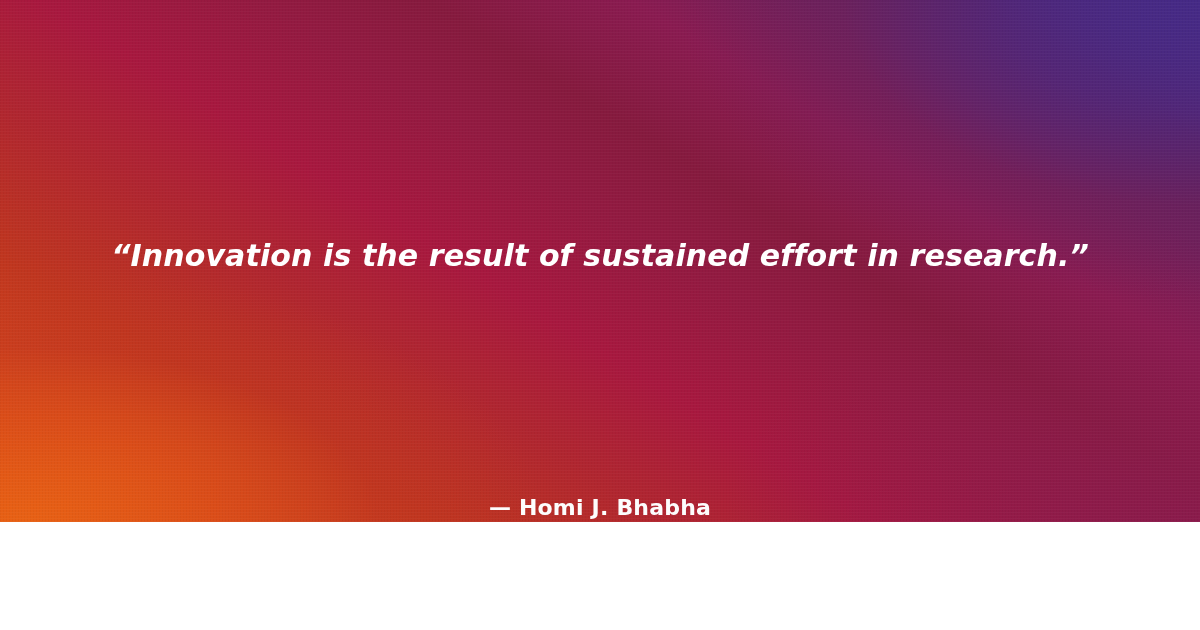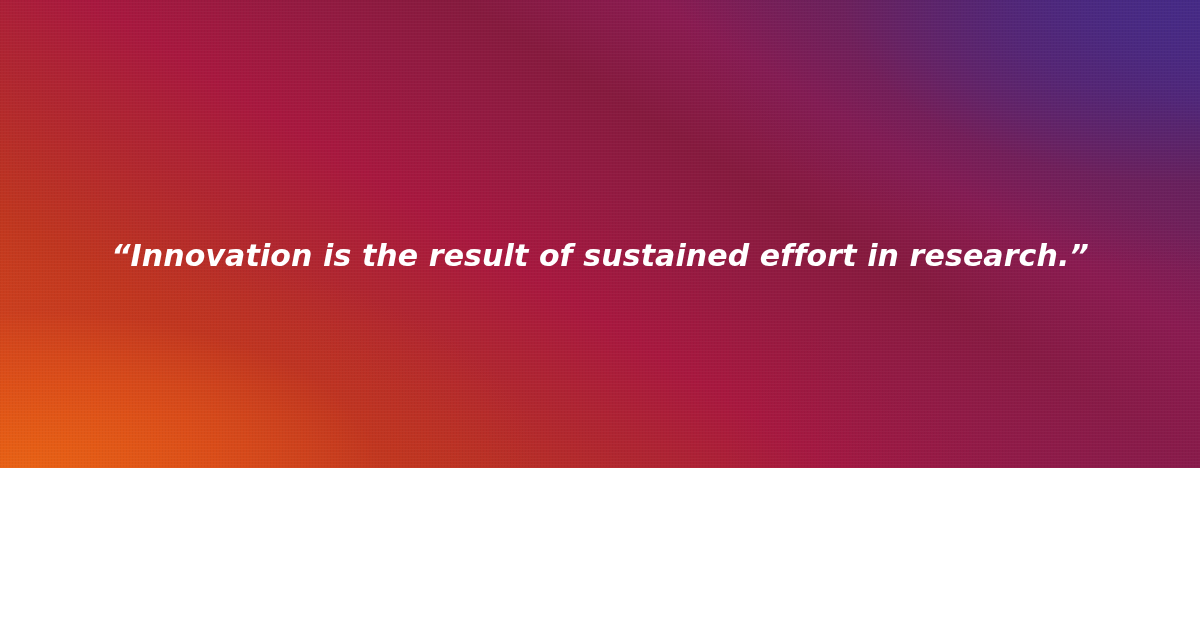--- a/index.html
+++ b/index.html
@@ -10,21 +10,21 @@
   body {
     width: 1200px;
     height: 630px;
     overflow: hidden;
     font-family: "DejaVu Sans", "Liberation Sans", sans-serif;
   }
 
   #quote-card {
     position: relative;
     width: 1200px;
-    height: 468px;
+    height: 522px;
     box-sizing: border-box;
     overflow: hidden;
     
     background-color: #9d1c44;
     background-image:
       radial-gradient(ellipse 70% 80% at 2% 100%, rgba(233,98,20,0.95) 0%, rgba(226,84,22,0.62) 22%, rgba(196,54,32,0.30) 42%, rgba(196,54,32,0.0) 62%),
       radial-gradient(ellipse 62% 82% at 100% 0%, rgba(69,42,134,0.98) 0%, rgba(77,40,128,0.72) 26%, rgba(97,33,96,0.34) 48%, rgba(97,33,96,0.0) 70%),
       radial-gradient(ellipse 55% 70% at 100% 100%, rgba(138,27,81,0.70) 0%, rgba(138,27,81,0.26) 45%, rgba(138,27,81,0.0) 72%),
       linear-gradient(32deg,
         #df5418 0%,
@@ -108,16 +108,17 @@
 <body>
 
 <div id="quote-card">
 
   <div id="grain-overlay"></div>
 
   <div id="content-stack">
 
     <div id="quote-text">“Innovation is the result of sustained effort in research.”</div>
 
+    <div id="attribution-text">— Homi J. Bhabha</div>
 
 
   </div>
 </div>
 
 </body></html>

